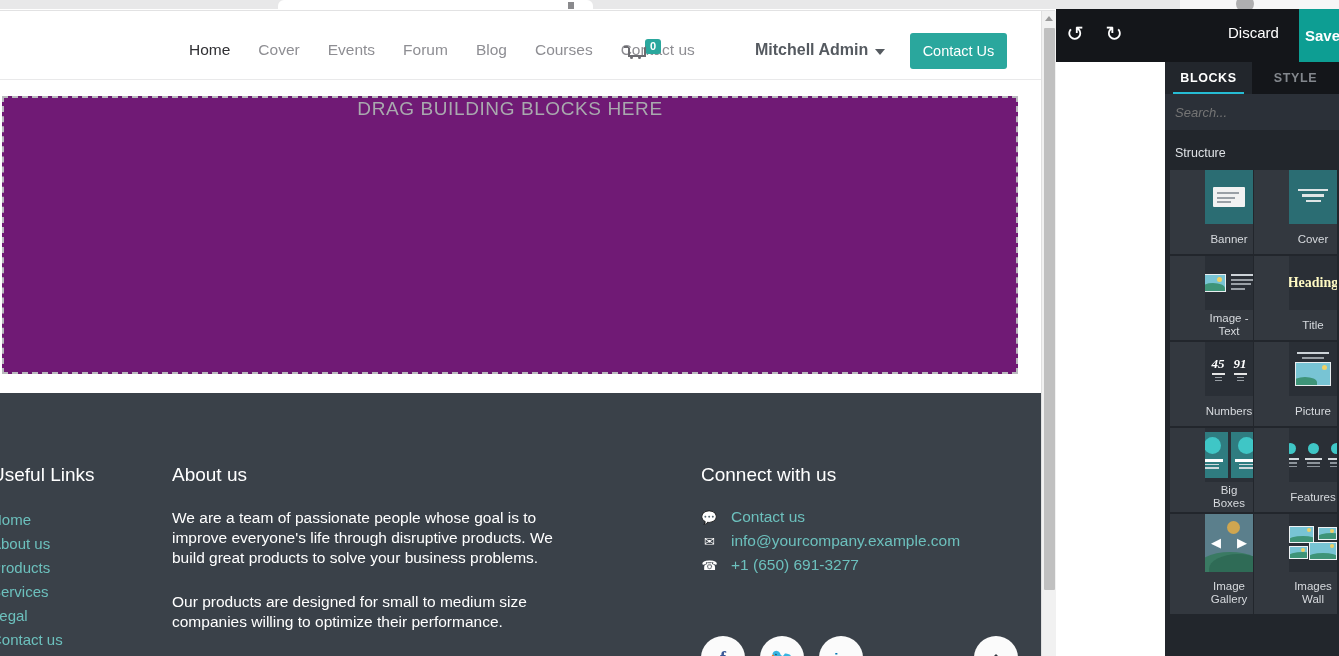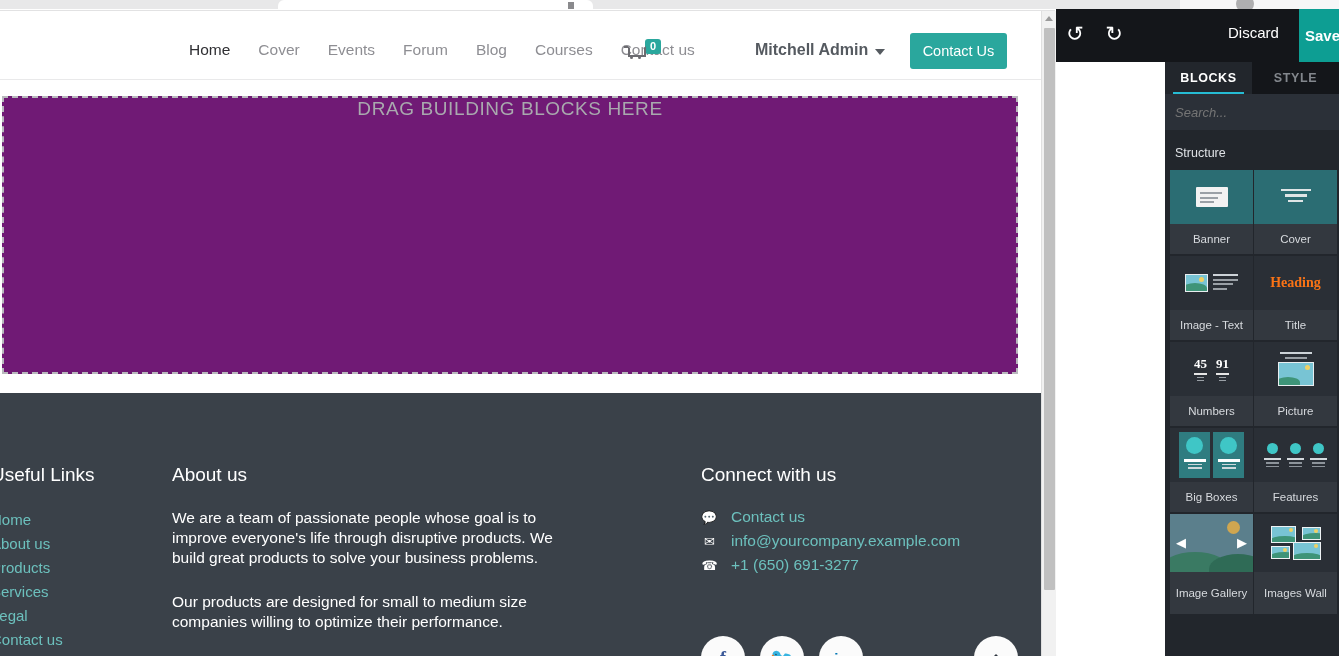--- a/index.html
+++ b/index.html
@@ -132,46 +132,46 @@
   #tabs .tab.active::after { content:""; position:absolute; left:8px; right:8px; bottom:0;
     height:2.5px; background:#26bcd4; }
   #search-box { position:absolute; left:0; top:32px; width:174px; height:36px;
     background:#2b3038; display:flex; align-items:center; }
   #search-input { background:transparent; border:none; outline:none; color:#c2c5ca;
     font-size:13px; font-style:italic; padding-left:10px; width:100%;
     font-family:"Liberation Sans", sans-serif; }
   #structure-label { position:absolute; left:10px; top:84px; color:#dfe2e6; font-size:12.5px; }
 
   #grid { position:absolute; left:5px; top:108px; width:169px; }
-  .cell { width:83px; float:left; margin:0 1px 2px 0; background:#33383f; cursor:pointer; }
+  .cell { width:83px; float:left; margin:0 1px 2px 0; background:#33383f; cursor:pointer;padding-left:35px; }
   .thumb { height:54px; display:flex; align-items:center; justify-content:center;
     position:relative; overflow:hidden; }
   .cap { height:30px; display:flex; align-items:center; justify-content:center; text-align:center;
     color:#d7dade; font-size:11.5px; line-height:13px; padding:0 3px; }
   .cap.two { height:42px; }
   .t-teal { background:#2b6d73; }
   .t-dark { background:#2a2f36; }
 
   
   .g-banner { width:32px; height:20px; background:#f2f2f2; border-radius:1px; position:relative; }
   .g-banner i { position:absolute; left:4px; height:2px; background:#9aa0a6; display:block; }
   .g-cover i { display:block; height:2.5px; background:#dfe5e6; margin:0 auto 3px; }
   .g-it { display:flex; align-items:center; gap:5px; }
   .g-pic { width:23px; height:18px; background:#78c4d4; border:1.5px solid #e9eef0;
     position:relative; overflow:hidden; }
   .g-pic::before { content:""; position:absolute; left:-3px; bottom:-3px; width:24px; height:11px;
     border-radius:50% 50% 0 0; background:#3e9478; }
   .g-pic .sun { position:absolute; right:3px; top:2px; width:5px; height:5px; border-radius:50%;
     background:#f0d164; }
   .g-lines i { display:block; height:2px; background:#9aa0a6; margin-bottom:2.5px; }
-  .g-head { color:#f97316; font-family:"Liberation Serif", serif; font-weight:bold;
+  .g-head { color:#fef9c3; font-family:"Liberation Serif", serif; font-weight:bold;
     font-size:14px; }
   .g-num { display:flex; gap:9px; }
   .g-num .n { color:#fff; font-family:"Liberation Serif", serif; font-weight:bold; font-size:13px;
-    text-align:left; }
+    text-align:left;font-style:italic; }
   .g-num .n u { display:block; height:2px; background:#e6e6e6; margin:1px 0 2px; }
   .g-num .n s { display:block; height:1.5px; background:#9aa0a6; margin:0 3px 1.5px; }
   .g-bb { display:flex; gap:3px; }
   .g-bb .b { width:31px; height:46px; background:#2f7c80; display:flex; flex-direction:column;
     align-items:center; padding-top:5px; }
   .g-bb .b .c { width:17px; height:17px; border-radius:50%; background:#3fc6c6; }
   .g-bb .b u { display:block; width:22px; height:2.5px; background:#fff; margin-top:5px; }
   .g-bb .b s { display:block; width:14px; height:1.5px; background:#cfd8dc; margin-top:2px; }
   .g-feat { display:flex; gap:4px; }
   .g-feat .f { width:19px; display:flex; flex-direction:column; align-items:center; }

